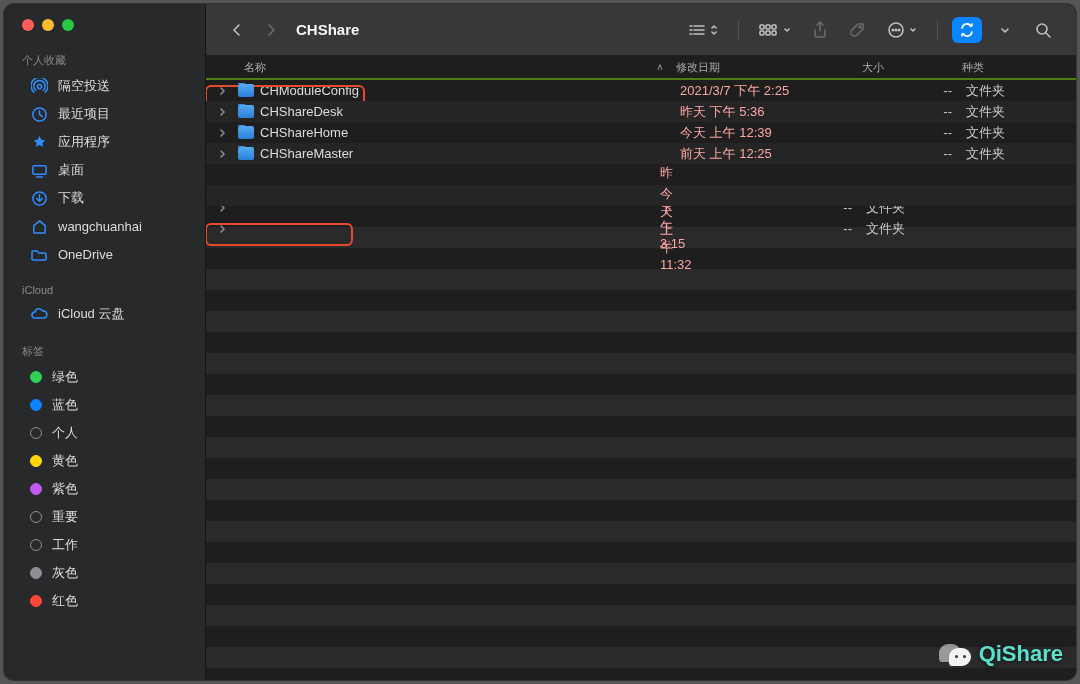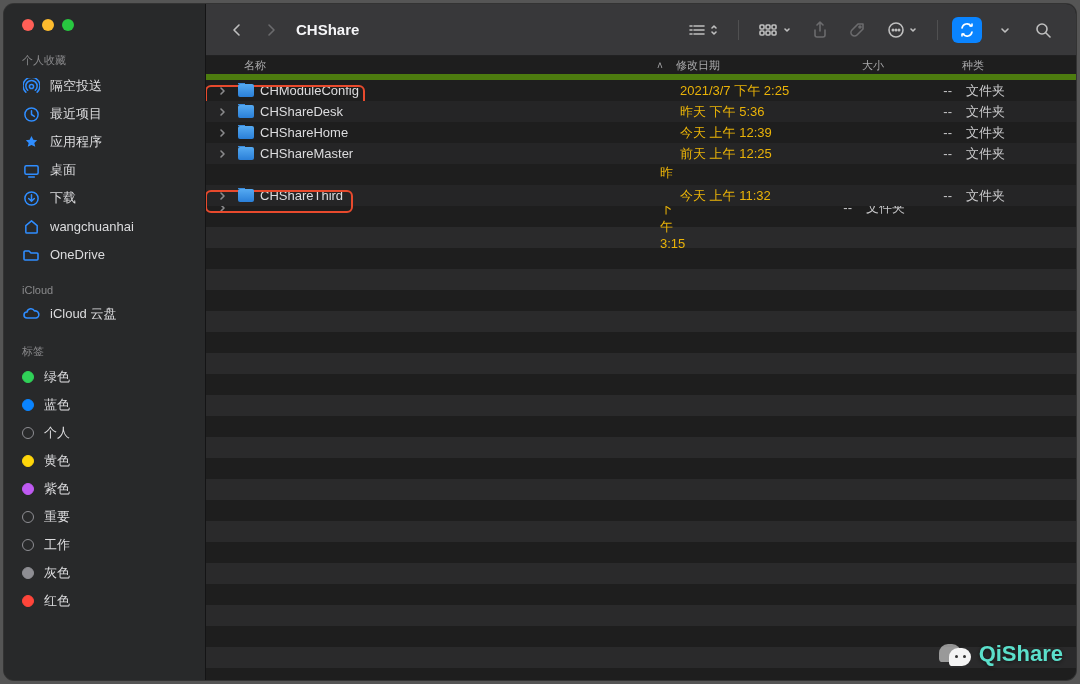--- a/index.html
+++ b/index.html
@@ -3,43 +3,43 @@
   <meta charset="utf-8">
   <style>
     *{box-sizing:border-box;margin:0;padding:0;font-family:-apple-system,BlinkMacSystemFont,"SF Pro Text","Helvetica Neue",sans-serif;-webkit-font-smoothing:antialiased}
     body{width:1080px;height:684px;background:#555;overflow:hidden}
     .window{width:1072px;height:676px;margin:4px;background:#28292b;border-radius:10px;overflow:hidden;display:flex;position:relative;box-shadow:0 0 0 1px rgba(0,0,0,.4)}
     .sidebar{width:202px;height:100%;background:#28292a;display:flex;flex-direction:column;padding:15px 0 0 0;border-right:1px solid rgba(0,0,0,.5)}
     .traffic{display:flex;gap:8px;padding:0 0 16px 18px}
     .tl{width:12px;height:12px;border-radius:50%}
     .tl.r{background:#ff5f57}.tl.y{background:#febc2e}.tl.g{background:#28c840}
     .section-label{color:#8a8a8c;font-size:11px;padding:6px 18px 4px;font-weight:500}
-    .side-item{display:flex;align-items:center;gap:10px;padding:5px 18px;color:#dcdcde;font-size:13px;cursor:default}
+    .side-item{display:flex;align-items:center;gap:10px;padding:5px 26px;color:#dcdcde;font-size:13px;cursor:default}
     .side-item .ic{width:18px;height:18px;display:flex;align-items:center;justify-content:center;color:#2f8dff}
     .tag-dot{width:12px;height:12px;border-radius:50%;border:1px solid rgba(255,255,255,.15)}
     .main{flex:1;display:flex;flex-direction:column;background:#1e1e1e}
     .toolbar{height:52px;background:#38383a;display:flex;align-items:center;padding:0 18px;gap:8px;border-bottom:1px solid rgba(0,0,0,.4)}
     .nav-btn{width:26px;height:26px;display:flex;align-items:center;justify-content:center;color:#bfbfbf}
     .title{color:#f5f5f7;font-weight:600;font-size:15px;margin-left:4px}
     .tb-spacer{flex:1}
     .tb-btn{height:26px;min-width:30px;padding:0 6px;display:flex;align-items:center;justify-content:center;color:#bfbfbf;gap:4px}
     .tb-btn.active{background:#0a84ff;color:#fff;border-radius:6px}
     .tb-sep{width:1px;height:20px;background:rgba(255,255,255,.12);margin:0 6px}
-    .list-header{height:24px;background:#1e1e1e;border-bottom:6px solid #4d7c0f;display:grid;grid-template-columns:32px 1fr 20px 186px 100px 110px;align-items:center;color:#a9a9ab;font-size:11px;padding-right:10px}
+    .list-header{height:24px;background:#1e1e1e;border-bottom:2px solid #4d7c0f;display:grid;grid-template-columns:32px 1fr 20px 186px 100px 110px;align-items:center;color:#a9a9ab;font-size:11px;padding-right:10px}
     .list-header .hcol{padding-left:6px}
     .list-header .disclose-ph{}
     .sort-ind{text-align:center;color:#a9a9ab;font-size:10px}
     .list-body{flex:1;overflow:auto}
     .row{height:21px;display:grid;grid-template-columns:32px 1fr 20px 186px 100px 110px;align-items:center;color:#dcdcde;font-size:13px;position:relative}
     .row.striped{background:#252526}
     .disclose{display:flex;align-items:center;justify-content:center;color:#8a8a8c}
     .namecell{display:flex;align-items:center;gap:6px;overflow:hidden}
     .folder-ic{width:16px;height:13px;border-radius:2px;background:linear-gradient(#55aaf2,#2a7fd8);position:relative;flex:none}
     .folder-ic::before{content:"";position:absolute;top:-3px;left:0;width:7px;height:3px;background:#3a8bdc;border-radius:2px 2px 0 0}
-    .col-date{color:#eab308;font-size:13px}
+    .col-date{color:#fca5a5;font-size:13px}
     .col-size{color:#c9c9cb;text-align:right;padding-right:14px}
     .col-kind{color:#c9c9cb}
     .highlight-box{position:absolute;left:-1px;top:-1px;height:23px;border:2.5px solid #e84a2d;border-radius:6px;pointer-events:none}
     .empty-row{height:21px}
     .empty-row.striped{background:#2a2a2b}
     .watermark{position:absolute;right:13px;bottom:12px;display:flex;align-items:center;gap:6px;color:#5eead4;font-size:22px;font-weight:600;opacity:.95;text-shadow:0 1px 4px rgba(0,0,0,.6)}
     .wm-ic{width:34px;height:28px;position:relative}
     .wm-ic .c1{position:absolute;left:0;top:4px;width:22px;height:18px;border-radius:10px 10px 10px 4px;background:#fff;opacity:.55}
     .wm-ic .c2{position:absolute;left:10px;top:8px;width:22px;height:18px;border-radius:10px 10px 10px 4px;background:#fff}
     .wm-ic .d{position:absolute;width:3px;height:3px;background:#333;border-radius:50%;top:15px}
@@ -338,24 +338,20 @@
     <div class="col-size">--</div>
     <div class="col-kind">文件夹</div>
   </div>
         <div class="row striped">
     <div class="disclose" style="position:relative">
       <div class="highlight-box" style="width:148px"></div>
       <svg width="8" height="10" viewBox="0 0 8 10">
               <path d="M3 2l3 3-3 3"></path>
             </svg>
     </div>
-    <div class="namecell">
-      <span class="folder-ic"></span>
-      <span>CHShareThird</span>
-    </div>
     <div></div>
     <div class="col-date">今天 上午 11:32</div>
     <div class="col-size">--</div>
     <div class="col-kind">文件夹</div>
   </div>
         <div class="empty-row "></div>
         <div class="empty-row striped"></div>
         <div class="empty-row "></div>
         <div class="empty-row striped"></div>
         <div class="empty-row "></div>

